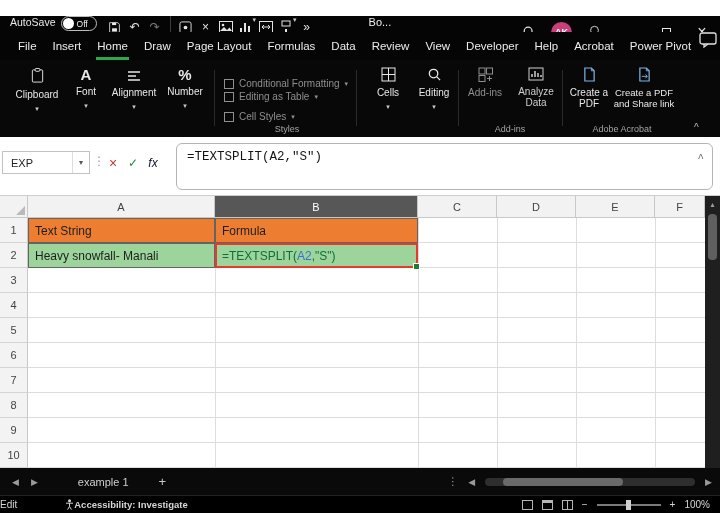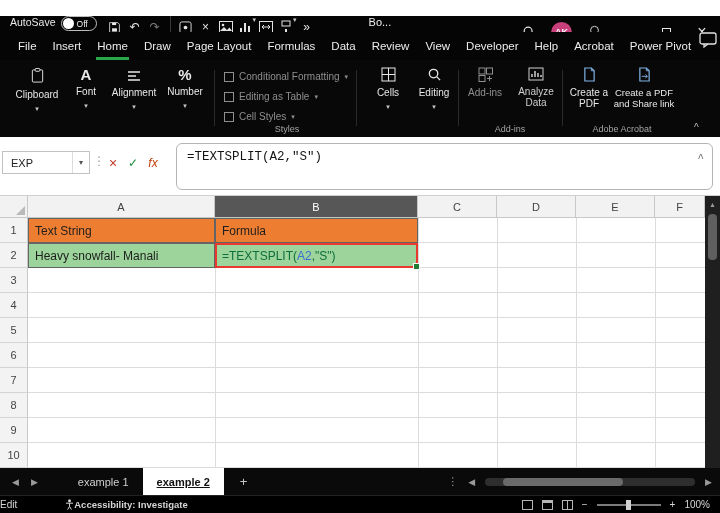--- a/index.html
+++ b/index.html
@@ -51,21 +51,21 @@
   #fstrip{position:absolute;top:137px;left:0;width:720px;height:59px;background:#fff;border-bottom:1px solid #cfcfcf}
   #namebox{position:absolute;left:2px;top:14px;width:88px;height:23px;border:1px solid #c2c2c2;
     display:flex;align-items:center;font-size:11px;color:#222;background:#fff}
   #namebox .nbtxt{flex:1;padding-left:8px}
   #namebox .nbsep{width:1px;height:21px;background:#dcdcdc}
   #namebox .nbchev{width:16px;text-align:center;font-size:8px;color:#555}
   .fbarbtn{position:absolute;top:16px;width:18px;height:20px;display:flex;align-items:center;
     justify-content:center;font-size:12px}
   #fx-cancel{left:104px;color:#C0392B;font-size:14px}
   #fx-ok{left:124px;color:#1E8E3E}
-  #fx-label{left:144px;color:#c2410c;font-style:italic;font-size:12px}
+  #fx-label{left:144px;color:#0f172a;font-style:italic;font-size:12px}
   #formulabox{position:absolute;left:176px;top:6px;width:537px;height:47px;border:1px solid #b5b5b5;
     border-radius:6px;background:#fff;padding:6px 10px;font-family:"Liberation Mono",monospace;
     font-size:12.5px;color:#141414}
   #fbar-collapse{position:absolute;right:8px;top:8px;color:#666;font-size:11px}
   .fdots{position:absolute;left:93px;top:17px;color:#9a9a9a;font-size:12px}
 
   
   #grid{position:absolute;top:196px;left:0;width:705px;height:272px;background:#fff}
   #colhead{position:absolute;top:0;left:0;width:705px;height:22px;display:flex}
   .ch{height:22px;background:#f2f2f2;border-right:1px solid #c8c8c8;border-bottom:1px solid #c8c8c8;
@@ -248,21 +248,21 @@
       <span class="bchev">▾</span>
     </div>
     <div class="bigbtn" style="left:162px;width:46px">
       <span class="fontA">%</span>
       <span>Number</span>
       <span class="bchev">▾</span>
     </div>
 
     <span class="vdiv" style="left:214px"></span>
 
-    <div class="sitem" style="left:224px;top:9px">
+    <div class="sitem" style="left:224px;top:16px">
       <span class="sq"></span>
       <span>Conditional Formatting</span>
       <span class="bchev" style="font-size:7px">▾</span>
     </div>
     <div class="sitem" style="left:224px;top:29px">
       <span class="sq"></span>
       <span>Editing as Table</span>
       <span class="bchev" style="font-size:7px">▾</span>
     </div>
     <div class="sitem" style="left:224px;top:49px">
@@ -394,21 +394,20 @@
 
   <div id="vscroll">
     <span class="up">▴</span>
     <span id="vthumb"></span>
   </div>
 
   <div id="sheetbar">
     <span class="snav">◀</span>
     <span class="snav">▶</span>
     <span class="stab" style="margin-left:26px">example 1</span>
-    <span class="stab active">example 2</span>
     <span id="newsheet">+</span>
     <span class="sright">
       <span style="color:#9a9a9a">⋮</span>
       <span class="snav" style="margin-left:0">◀</span>
       <span id="htrack">
         <span id="hthumb"></span>
       </span>
       <span class="snav" style="margin-left:0">▶</span>
     </span>
   </div>

